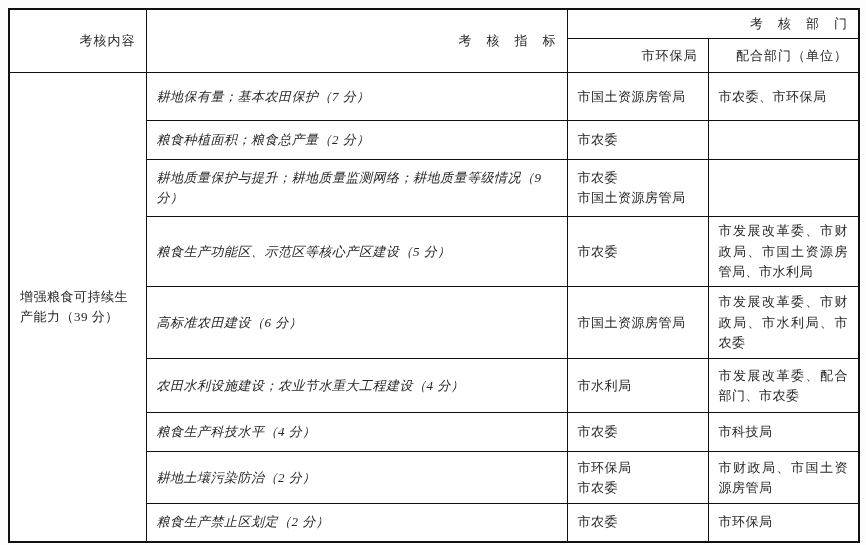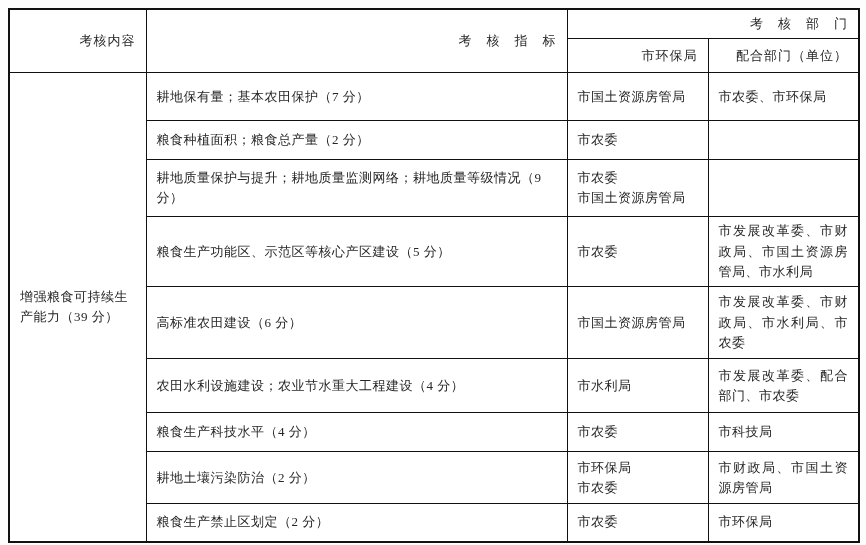--- a/index.html
+++ b/index.html
@@ -46,20 +46,21 @@
     text-align: left;
     padding: 4px 10px;
     letter-spacing: 0.5px;
     margin-left: 8px;
   }
   td.ind {
     text-align: left;
     padding-left: 13px;
     padding-right: 10px;
     letter-spacing: 0.5px;
+    font-style: italic;
   }
   td.lead {
     white-space: pre-line;
     padding: 4px 6px;
     letter-spacing: 0.5px;
   }
   td.coop {
     text-align: justify;
     text-justify: inter-character;
     padding: 4px 10px;

